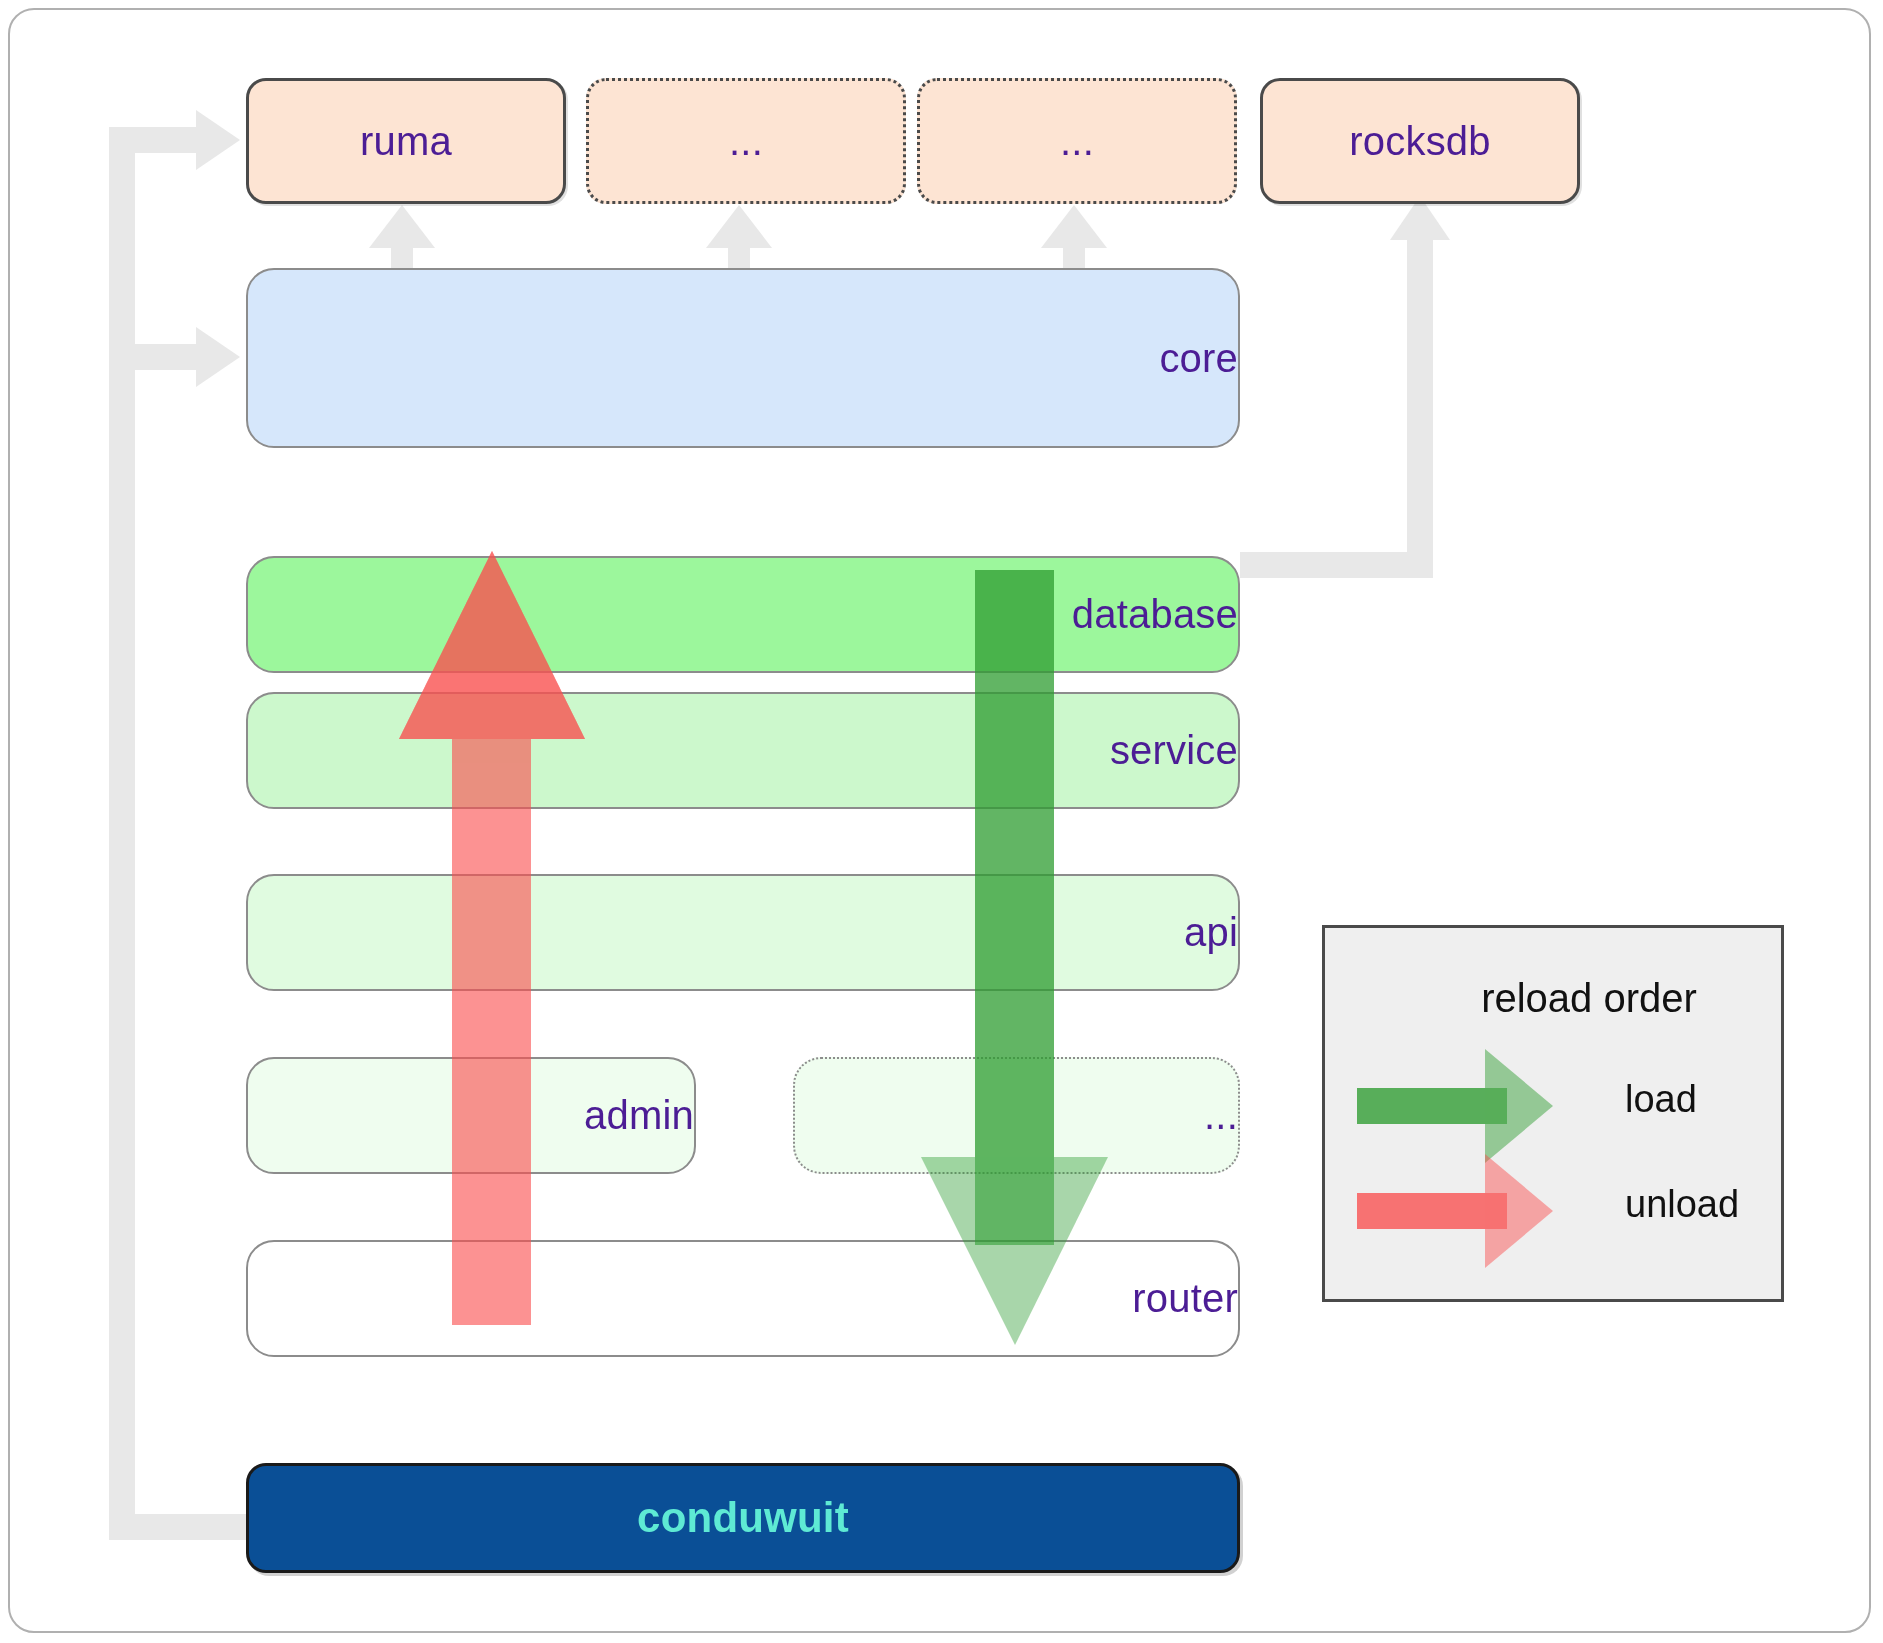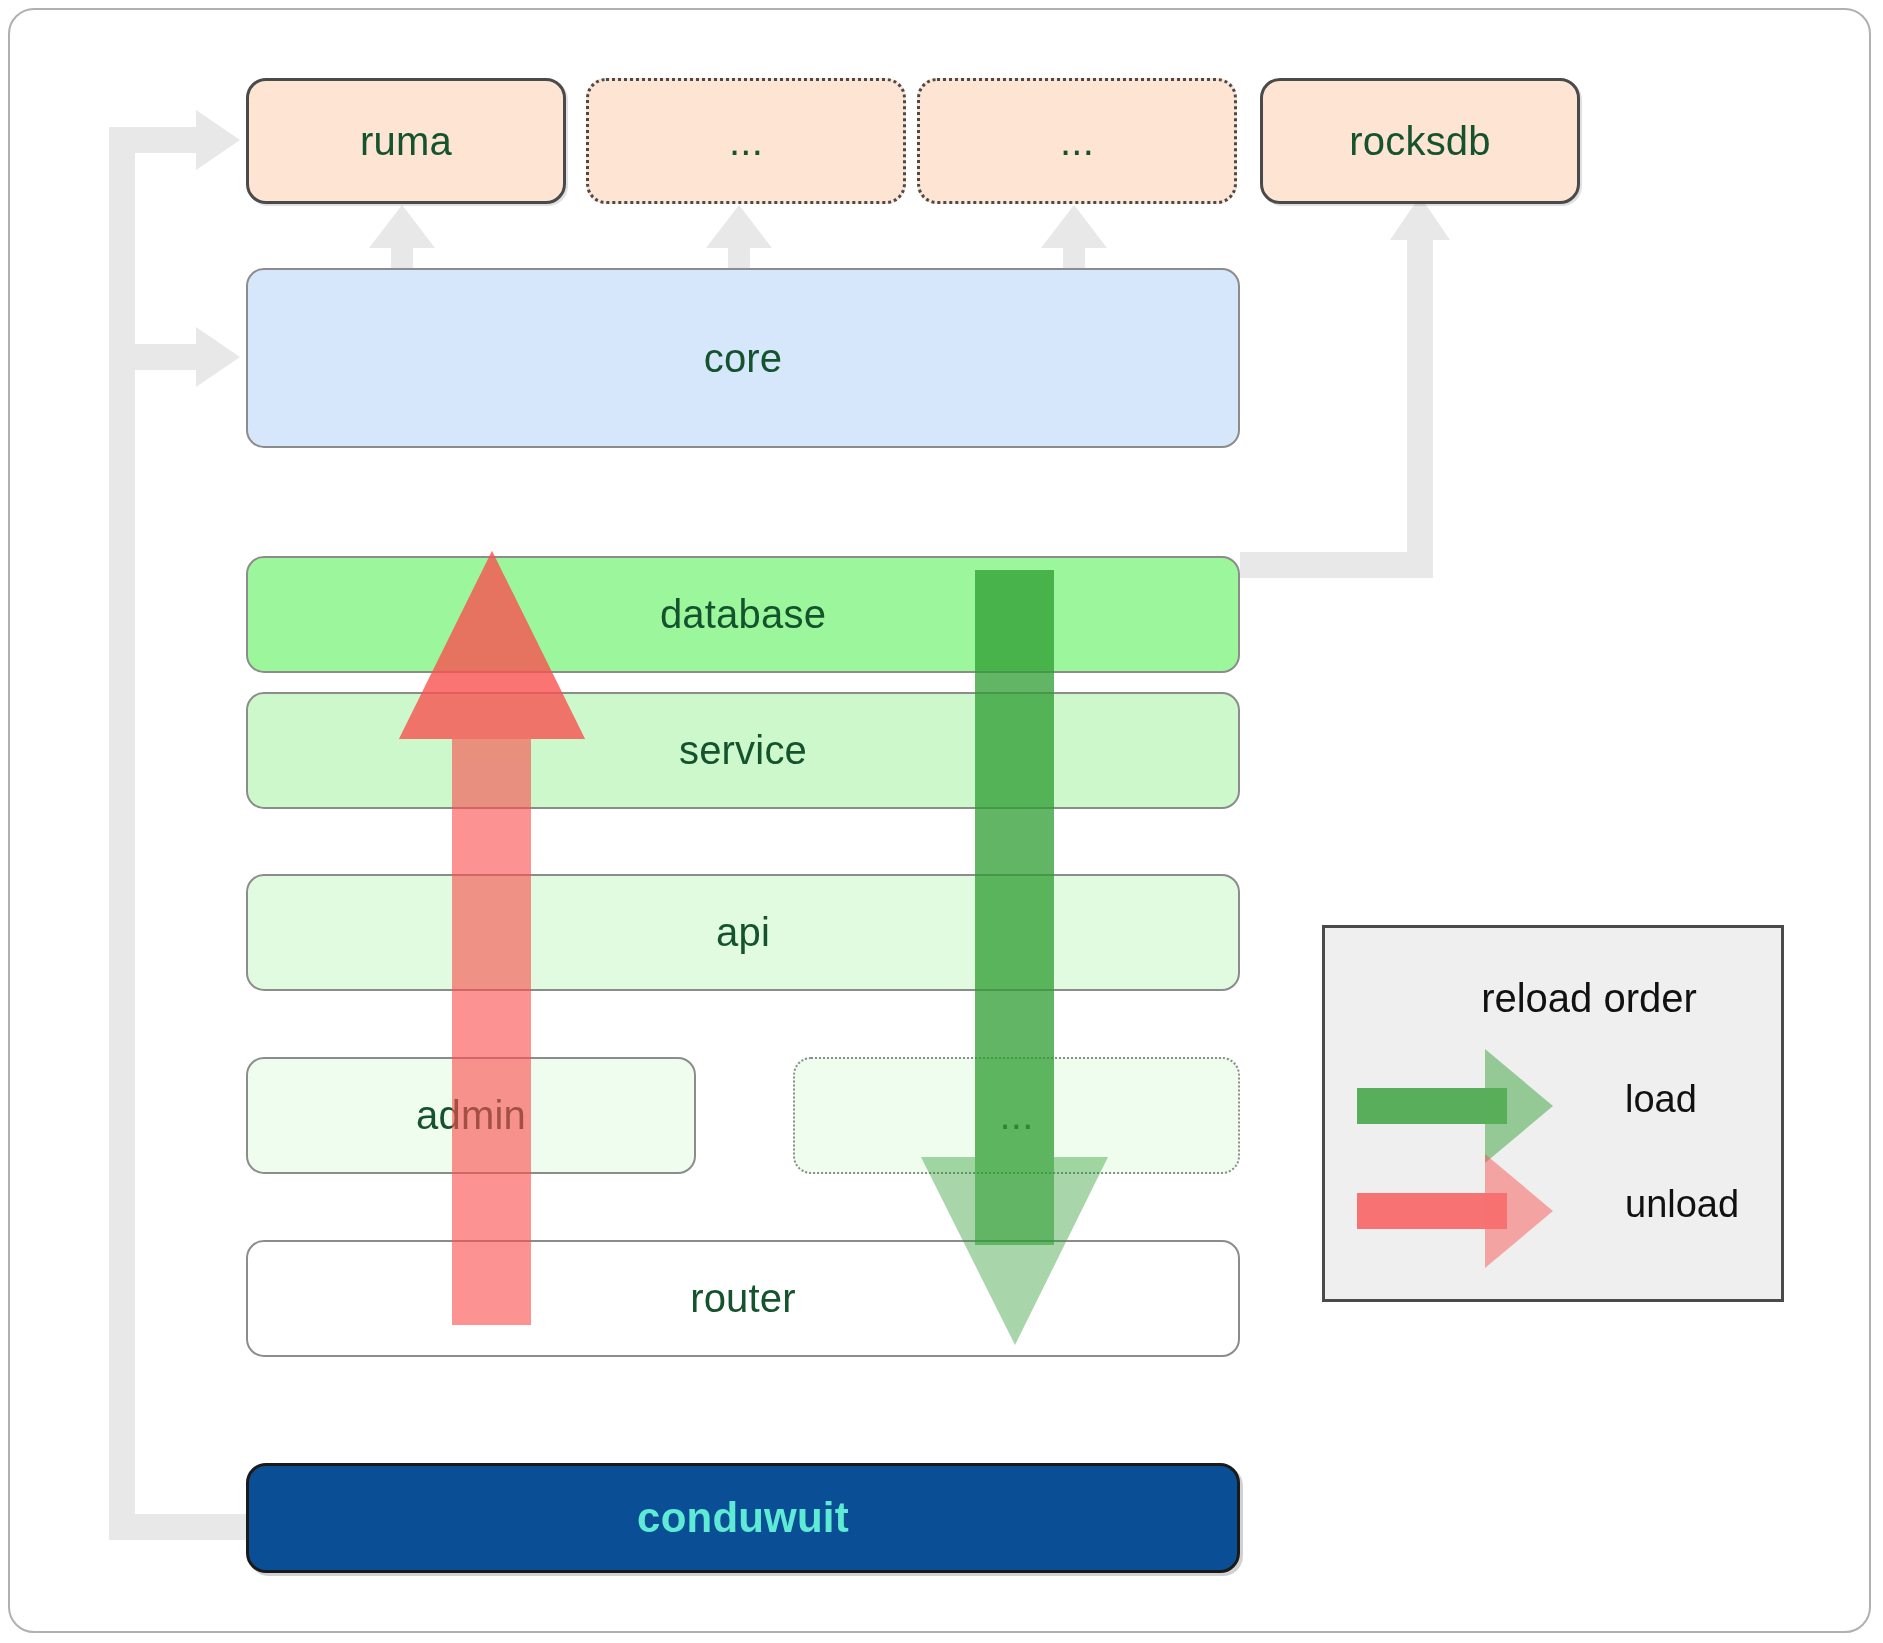--- a/index.html
+++ b/index.html
@@ -28,21 +28,21 @@
     background: #ffffff;
   }
 
   .node {
     position: absolute;
     box-sizing: border-box;
     display: flex;
     align-items: center;
     justify-content: center;
     border-radius: 14px;
-    color: #14532d;
+    color: #4c1d95;
     font-size: 40px;
     letter-spacing: 0.2px;
     z-index: 5;
   }
   .node .label { pointer-events: none; }
 
   
   .crate {
     background: #fde4d3;
     border: 3px solid #4a4a4a;
@@ -50,21 +50,22 @@
     box-shadow: 2px 2px 0 rgba(0,0,0,0.12);
   }
   .crate.dotted {
     border: 3px dotted #4a4a4a;
     box-shadow: none;
   }
 
   
   .layer {
     border: 2px solid #8c8c8c;
-    border-radius: 18px;
+    border-radius: 28px;
+    justify-content: flex-end;
   }
   .layer.dotted { border: 2px dotted #8c8c8c; }
 
   .l-core     { background: #d6e7fb; }
   .l-database { background: #9cf79c; margin-top: 48px; }
   .l-service  { background: #ccf8cc; }
   .l-api      { background: #e0fbe0; }
   .l-admin    { background: #effdef; }
   .l-dots     { background: #effdef; }
   .l-router   { background: #ffffff; }

